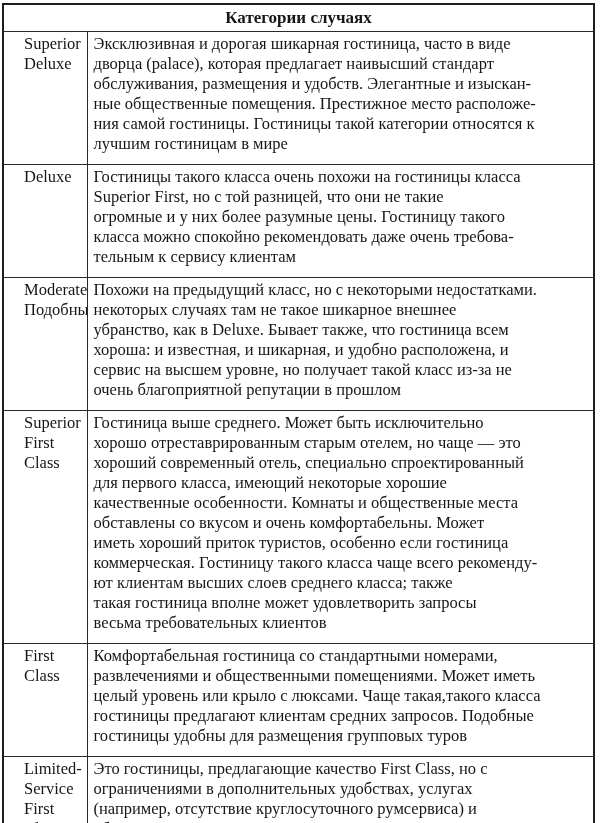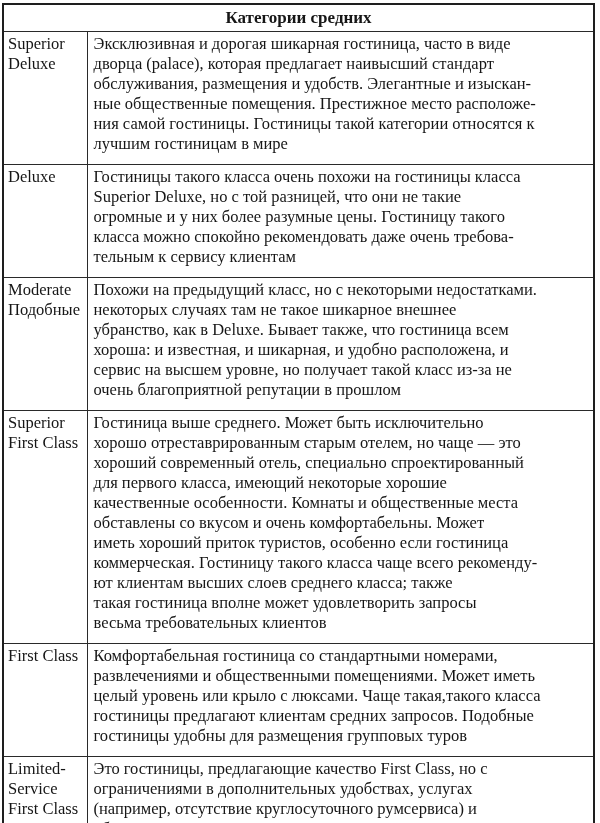--- a/index.html
+++ b/index.html
@@ -35,56 +35,56 @@
     line-height: 19px;
   }
   col.cat-col { width: 84px; }
   td {
     vertical-align: top;
     font-size: 16.5px;
     line-height: 20px;
     white-space: pre-wrap;
   }
   td.cat-cell {
-    padding: 2px 1px 3px 4px;
+    padding: 2px 1px 3px 20px;
     overflow: hidden;
   }
   td.desc-cell {
     padding: 2px 4px 10px 6px;
   }
 </style>
 </head>
 <body>
 
 <div class="page">
   <table class="hotel-table">
     <colgroup>
       <col class="cat-col">
       <col class="desc-col">
     </colgroup>
     <thead>
       <tr>
-        <th class="title-cell" colspan="2">Категории средних</th>
+        <th class="title-cell" colspan="2">Категории случаях</th>
       </tr>
     </thead>
     <tbody>
       <tr>
         <td class="cat-cell">Superior
 Deluxe</td>
         <td class="desc-cell">Эксклюзивная и дорогая шикарная гостиница, часто в виде
 дворца (palace), которая предлагает наивысший стандарт
 обслуживания, размещения и удобств. Элегантные и изыскан-
 ные общественные помещения. Престижное место расположе-
 ния самой гостиницы. Гостиницы такой категории относятся к
 лучшим гостиницам в мире</td>
       </tr>
       <tr>
         <td class="cat-cell">Deluxe</td>
         <td class="desc-cell">Гостиницы такого класса очень похожи на гостиницы класса
-Superior Deluxe, но с той разницей, что они не такие
+Superior First, но с той разницей, что они не такие
 огромные и у них более разумные цены. Гостиницу такого
 класса можно спокойно рекомендовать даже очень требова-
 тельным к сервису клиентам</td>
       </tr>
       <tr>
         <td class="cat-cell">Moderate
 Подобные</td>
         <td class="desc-cell">Похожи на предыдущий класс, но с некоторыми недостатками.
 некоторых случаях там не такое шикарное внешнее
 убранство, как в Deluxe. Бывает также, что гостиница всем

